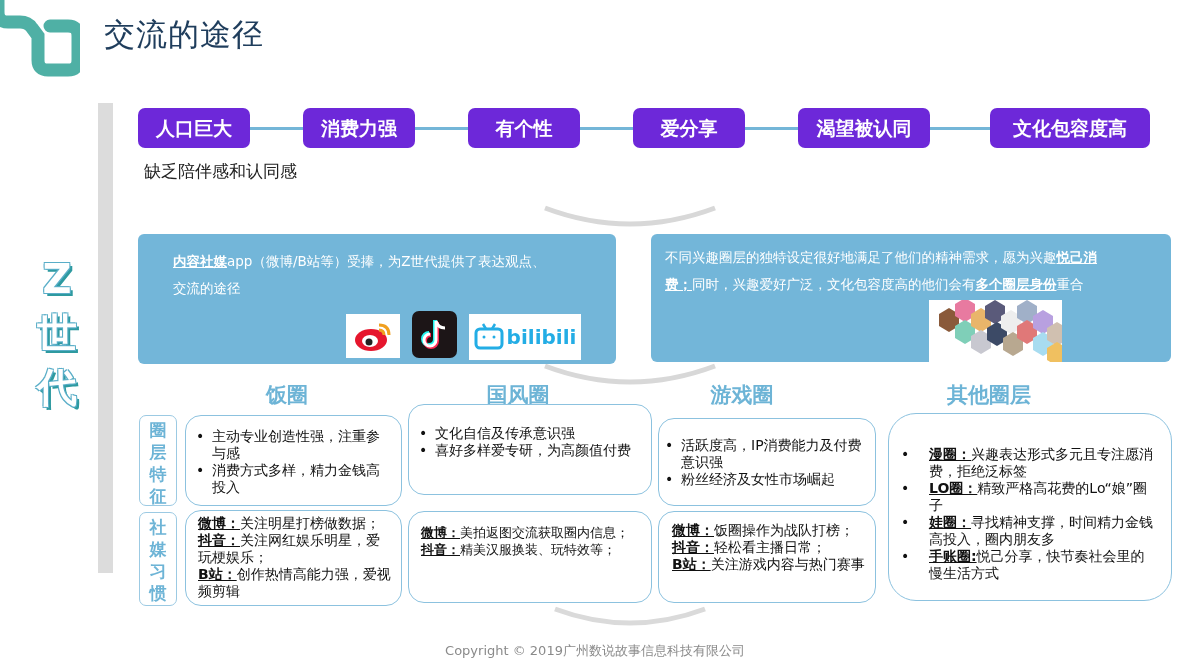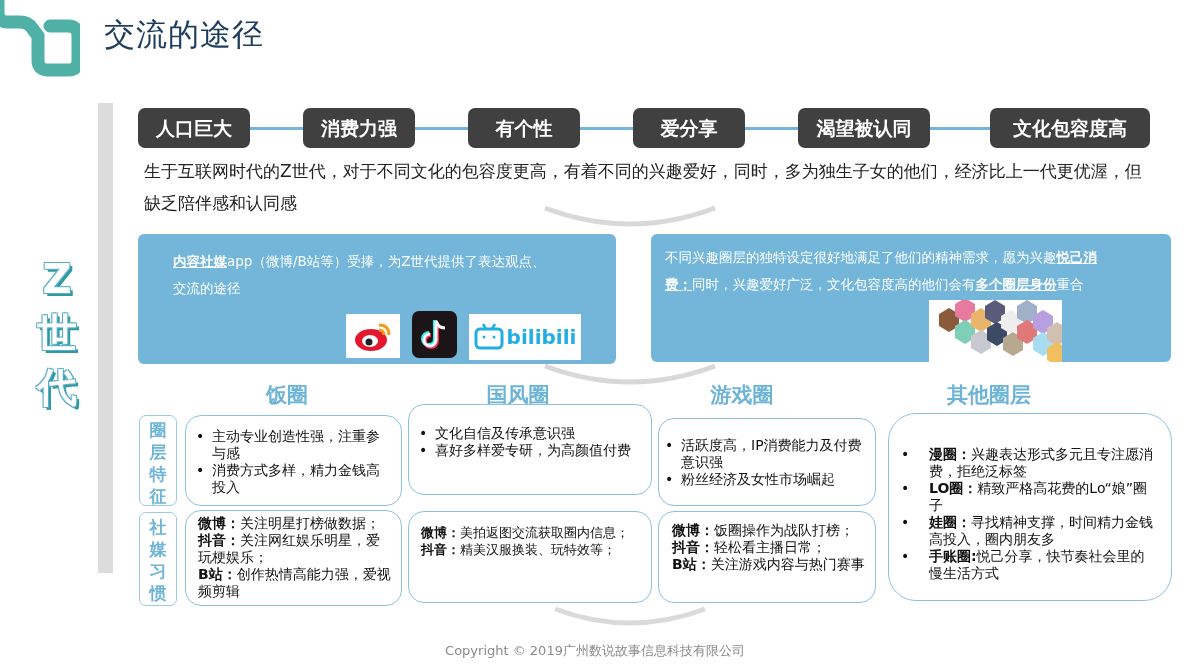--- a/index.html
+++ b/index.html
@@ -10,21 +10,21 @@
     .page-title { position: absolute; left: 104px; top: 14px; font-size: 31px; color: #1f3d5c; letter-spacing: 1px; }
 
     .side-bar { position: absolute; left: 98px; top: 103px; width: 15px; height: 470px; background: #dcdcdc; }
 
     .z-label { position: absolute; left: 32px; top: 252px; width: 50px; text-align: center;
       font-size: 40px; font-weight: bold; color: #ffffff; line-height: 54px;
       text-shadow: -1px -1px 0 #5aaec8, 1px -1px 0 #5aaec8, -1px 1px 0 #5aaec8, 1px 1px 0 #5aaec8, 3px 3px 0 #2e9aa0; }
 
     .traits { position: absolute; left: 138px; top: 108px; width: 1030px; height: 40px; }
     .traits-line { position: absolute; left: 20px; right: 20px; top: 19px; height: 3px; background: #74b6d8; }
-    .trait { position: absolute; top: 0; height: 40px; background: #404040; border-radius: 7px;
+    .trait { position: absolute; top: 0; height: 40px; background: #6d28d9; border-radius: 7px;
       color: #fff; font-weight: bold; font-size: 19px; line-height: 40px; text-align: center; }
 
     .intro { position: absolute; left: 144px; top: 155px; width: 1030px; font-size: 17px; line-height: 32px; color: #222; }
 
     .chevron { position: absolute; }
 
     .panel { position: absolute; background: #73b6d9; border-radius: 6px; color: #fff; }
     .panel p { font-size: 13.5px; line-height: 27px; }
     .panel .u { text-decoration: underline; font-weight: bold; }
 
@@ -32,21 +32,21 @@
 
     .circle-title { position: absolute; top: 381px; font-size: 21px; font-weight: bold; color: #6db4d6; text-align: center; }
 
     .row-label { position: absolute; left: 139px; width: 38px; border: 1.5px solid #9ccae3; border-radius: 7px;
       color: #6db4d6; font-weight: bold; font-size: 17px; line-height: 22px; text-align: center; padding-top: 3px; background:#fff; }
 
     .card { position: absolute; border: 1.5px solid #8cc2df; border-radius: 16px; background: #fff; font-size: 14px; line-height: 17px; color: #111; }
     .card ul { list-style: none; }
     .card li { position: relative; padding-left: 22px; }
     .card li::before { content: "•"; position: absolute; left: 6px; top: 0; }
-    .card .k { font-weight: bold; }
+    .card .k { font-weight: bold; text-decoration: underline; }
 
     .copyright { position: absolute; left: 0; width: 1190px; top: 642px; text-align: center; font-size: 13px; color: #8a8a8a; }
   </style>
 </head>
 <body>
 
 <svg class="logo-mark" viewBox="0 0 100 110">
   <path d="M18 10 V42 Q18 52 28 52 H40 Q48 52 52 58 L58 66 V90 Q58 100 68 100 H88 Q98 100 98 90 V66 Q98 56 88 56 H70" fill="none" stroke="#4fb0a5" stroke-width="13" stroke-linecap="round"></path>
 </svg>
 
@@ -64,21 +64,20 @@
   <div class="traits-line"></div>
   <div class="trait" style="left:0;width:112px;">人口巨大</div>
   <div class="trait" style="left:165px;width:112px;">消费力强</div>
   <div class="trait" style="left:330px;width:112px;">有个性</div>
   <div class="trait" style="left:495px;width:112px;">爱分享</div>
   <div class="trait" style="left:660px;width:132px;">渴望被认同</div>
   <div class="trait" style="left:852px;width:160px;">文化包容度高</div>
 </div>
 
 <div class="intro">
-  <div>生于互联网时代的Z世代，对于不同文化的包容度更高，有着不同的兴趣爱好，同时，多为独生子女的他们，经济比上一代更优渥，但</div>
   <div>缺乏陪伴感和认同感</div>
 </div>
 
 <svg class="chevron" style="left:540px;top:200px;" width="180" height="40" viewBox="0 0 180 40">
   <path d="M5 8 Q90 40 175 8" fill="none" stroke="#d8d8d8" stroke-width="5"></path>
 </svg>
 <svg class="chevron" style="left:540px;top:360px;" width="180" height="40" viewBox="0 0 180 40">
   <path d="M5 6 Q90 38 175 6" fill="none" stroke="#d8d8d8" stroke-width="5"></path>
 </svg>
 <svg class="chevron" style="left:550px;top:605px;" width="160" height="32" viewBox="0 0 160 32">

